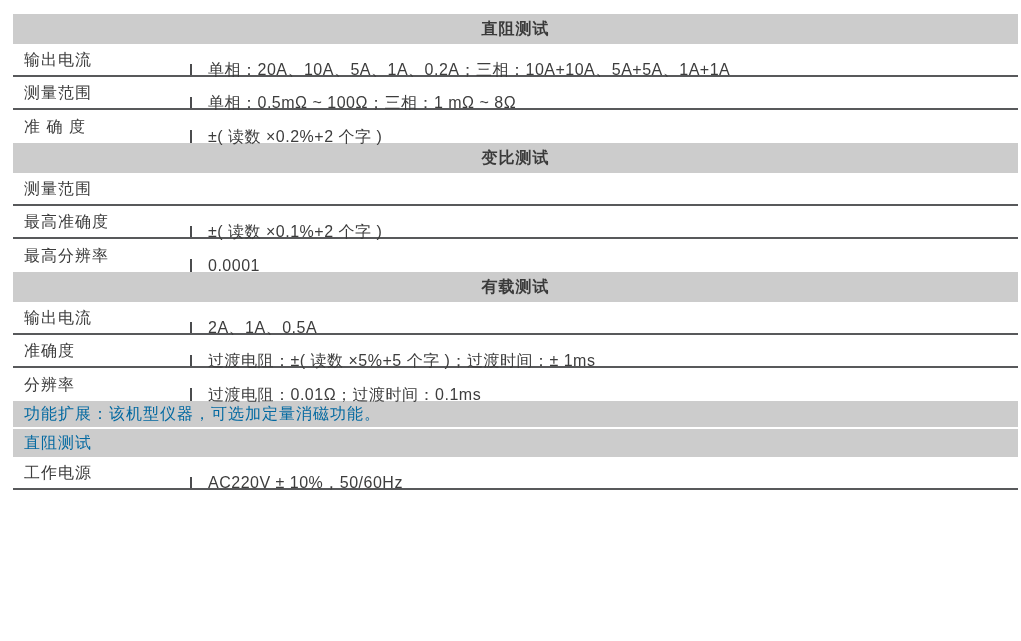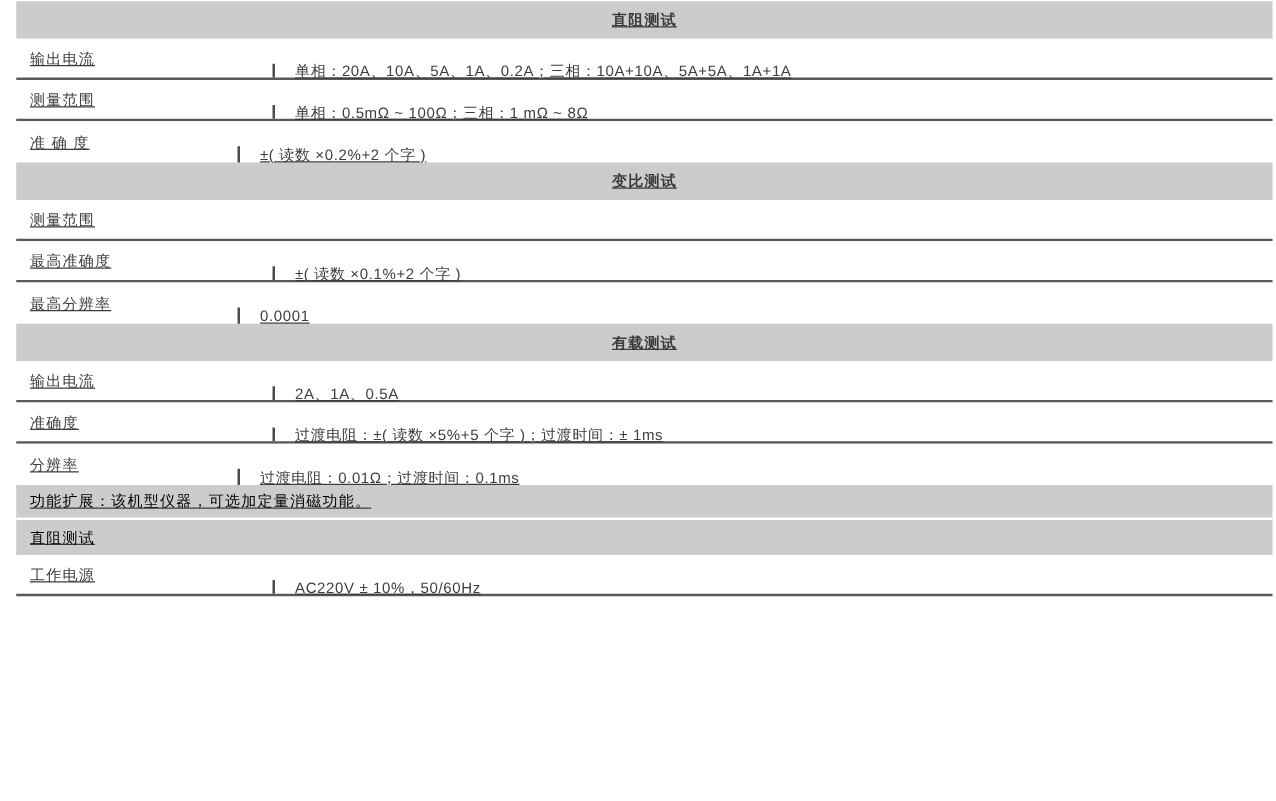--- a/index.html
+++ b/index.html
@@ -2,39 +2,39 @@
 <html><head>
 <meta charset="utf-8">
 <style>
   html,body{margin:0;padding:0;background:#ffffff;}
   body{
     width:1021px;height:641px;position:relative;overflow:hidden;
     font-family:"Liberation Sans","DejaVu Sans",sans-serif;
     color:#3d3d3d;
   }
   .spec-table{
-    position:absolute;left:13px;top:1px;width:1005px;
-    font-size:12px;line-height:1;text-decoration:underline;
+    position:absolute;left:13px;top:14px;width:1005px;
+    font-size:16px;line-height:1;
   }
   .sec{
     height:30px;background:#cccccc;
     display:flex;align-items:center;justify-content:center;
     font-weight:bold;letter-spacing:1px;color:#3a3a3a;
   }
   .note{
     height:28px;background:#cccccc;
     display:flex;align-items:center;
     padding-left:11px;box-sizing:border-box;
-    letter-spacing:1px;color:#000000;
+    letter-spacing:1px;color:#0369a1;
   }
   .gap-b{border-bottom:2px solid #ffffff;}
   .row{
     display:flex;height:33px;box-sizing:border-box;background:#ffffff;
   }
-  .line-b{border-bottom:2px solid #58595b;gap:28px;}
+  .line-b{border-bottom:2px solid #58595b;}
   .cell-label{
     width:177px;flex:0 0 177px;display:flex;align-items:center;
     padding-left:11px;box-sizing:border-box;letter-spacing:1px;
   }
   .cell-value{
     flex:1;display:flex;align-items:center;
     padding-left:16px;box-sizing:border-box;
     border-left:2px solid #4b4c4e;letter-spacing:0.5px;margin-top:20px;
   }
 </style>

